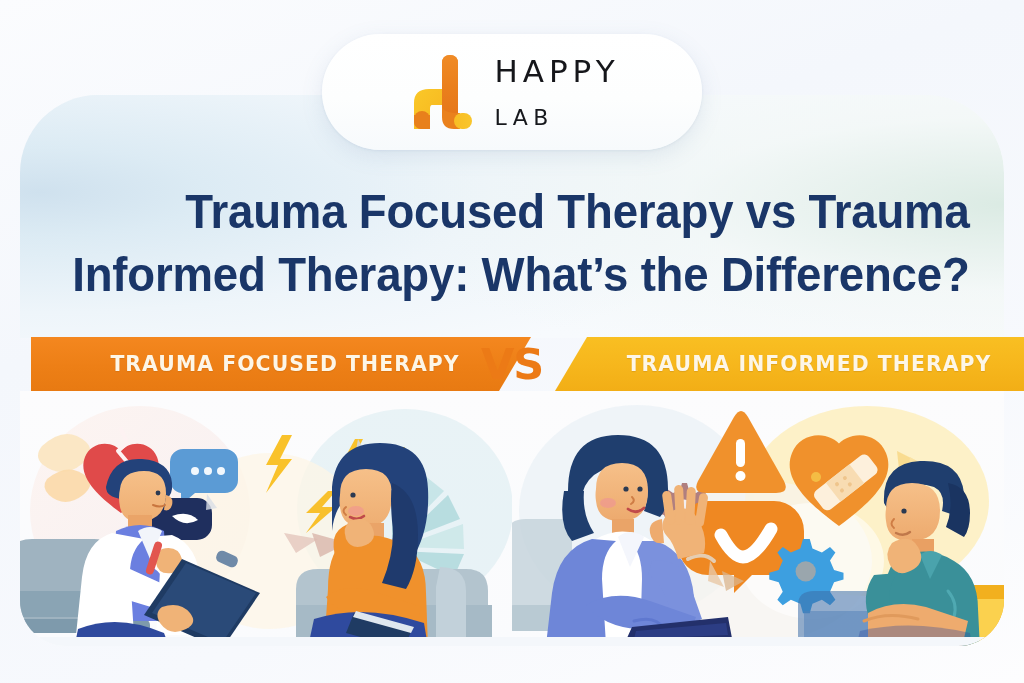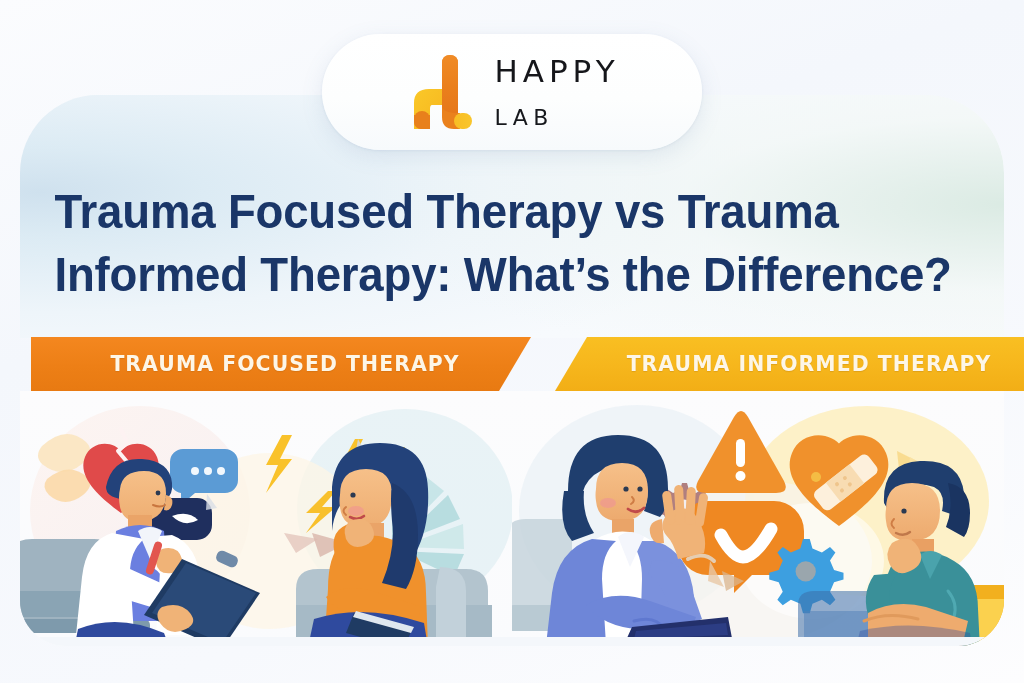--- a/index.html
+++ b/index.html
@@ -36,21 +36,21 @@
     z-index:5;
   }
   #logo-mark{position:relative;width:74px;height:78px;flex:0 0 auto;}
   #logo-words{display:flex;flex-direction:column;align-items:flex-start;justify-content:center;line-height:1;}
   #logo-happy{font-size:31px;letter-spacing:5px;font-weight:400;color:#15161a;font-family:"DejaVu Sans",sans-serif;}
   #logo-lab{font-size:22px;letter-spacing:5.5px;font-weight:400;color:#16181c;margin-top:20px;font-family:"DejaVu Sans",sans-serif;}
 
   
   #title-block{
     position:absolute;left:20px;top:180px;width:984px;
-    text-align:left;z-index:3;
+    text-align:right;z-index:3;
   }
   .title-line{
     font-family:"Liberation Sans","DejaVu Sans",sans-serif;
     font-weight:700;color:#1a3668;
     font-size:49px;line-height:63px;letter-spacing:-.2px;
     transform:scaleX(.93);transform-origin:center;
     white-space:nowrap;
   }
 
   
@@ -144,20 +144,21 @@
     <div class="title-line">Informed Therapy: What’s the Difference?</div>
   </div>
 
   <div id="banner-row">
     <div class="banner" id="banner-left">
       <span class="banner-label">TRAUMA FOCUSED THERAPY</span>
     </div>
     <div class="banner" id="banner-right">
       <span class="banner-label">TRAUMA INFORMED THERAPY</span>
     </div>
+    <div id="vs-badge">VS</div>
   </div>
 
   <div id="illustration-card">
 
     <div class="scene" id="scene-left">
       <svg viewBox="0 0 492 255" aria-hidden="true">
         <defs>
           <linearGradient id="Lbg" x1="0" y1="0" x2="1" y2="1">
             <stop offset="0%" stop-color="#fdf3ef"></stop>
               <stop offset="100%" stop-color="#f6eef0"></stop>

